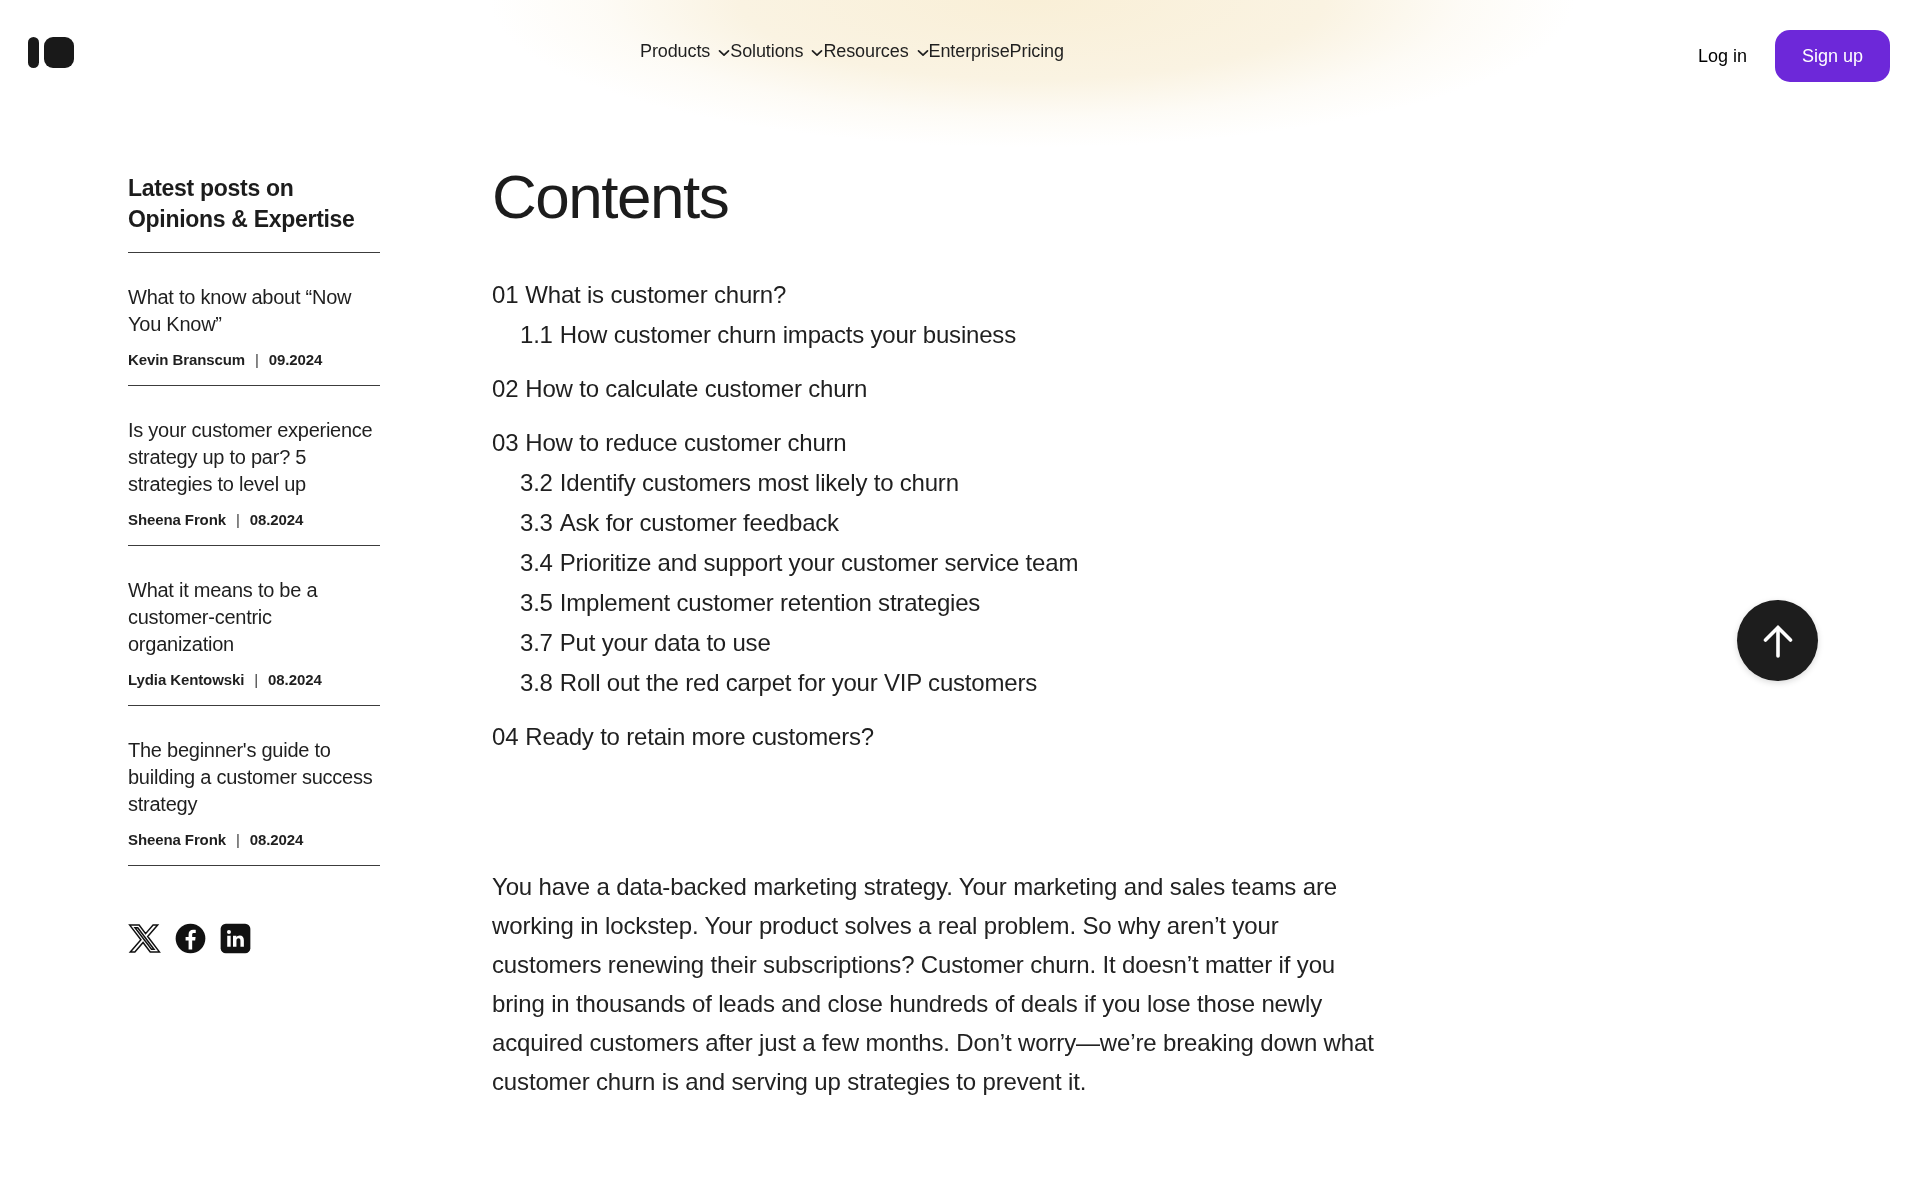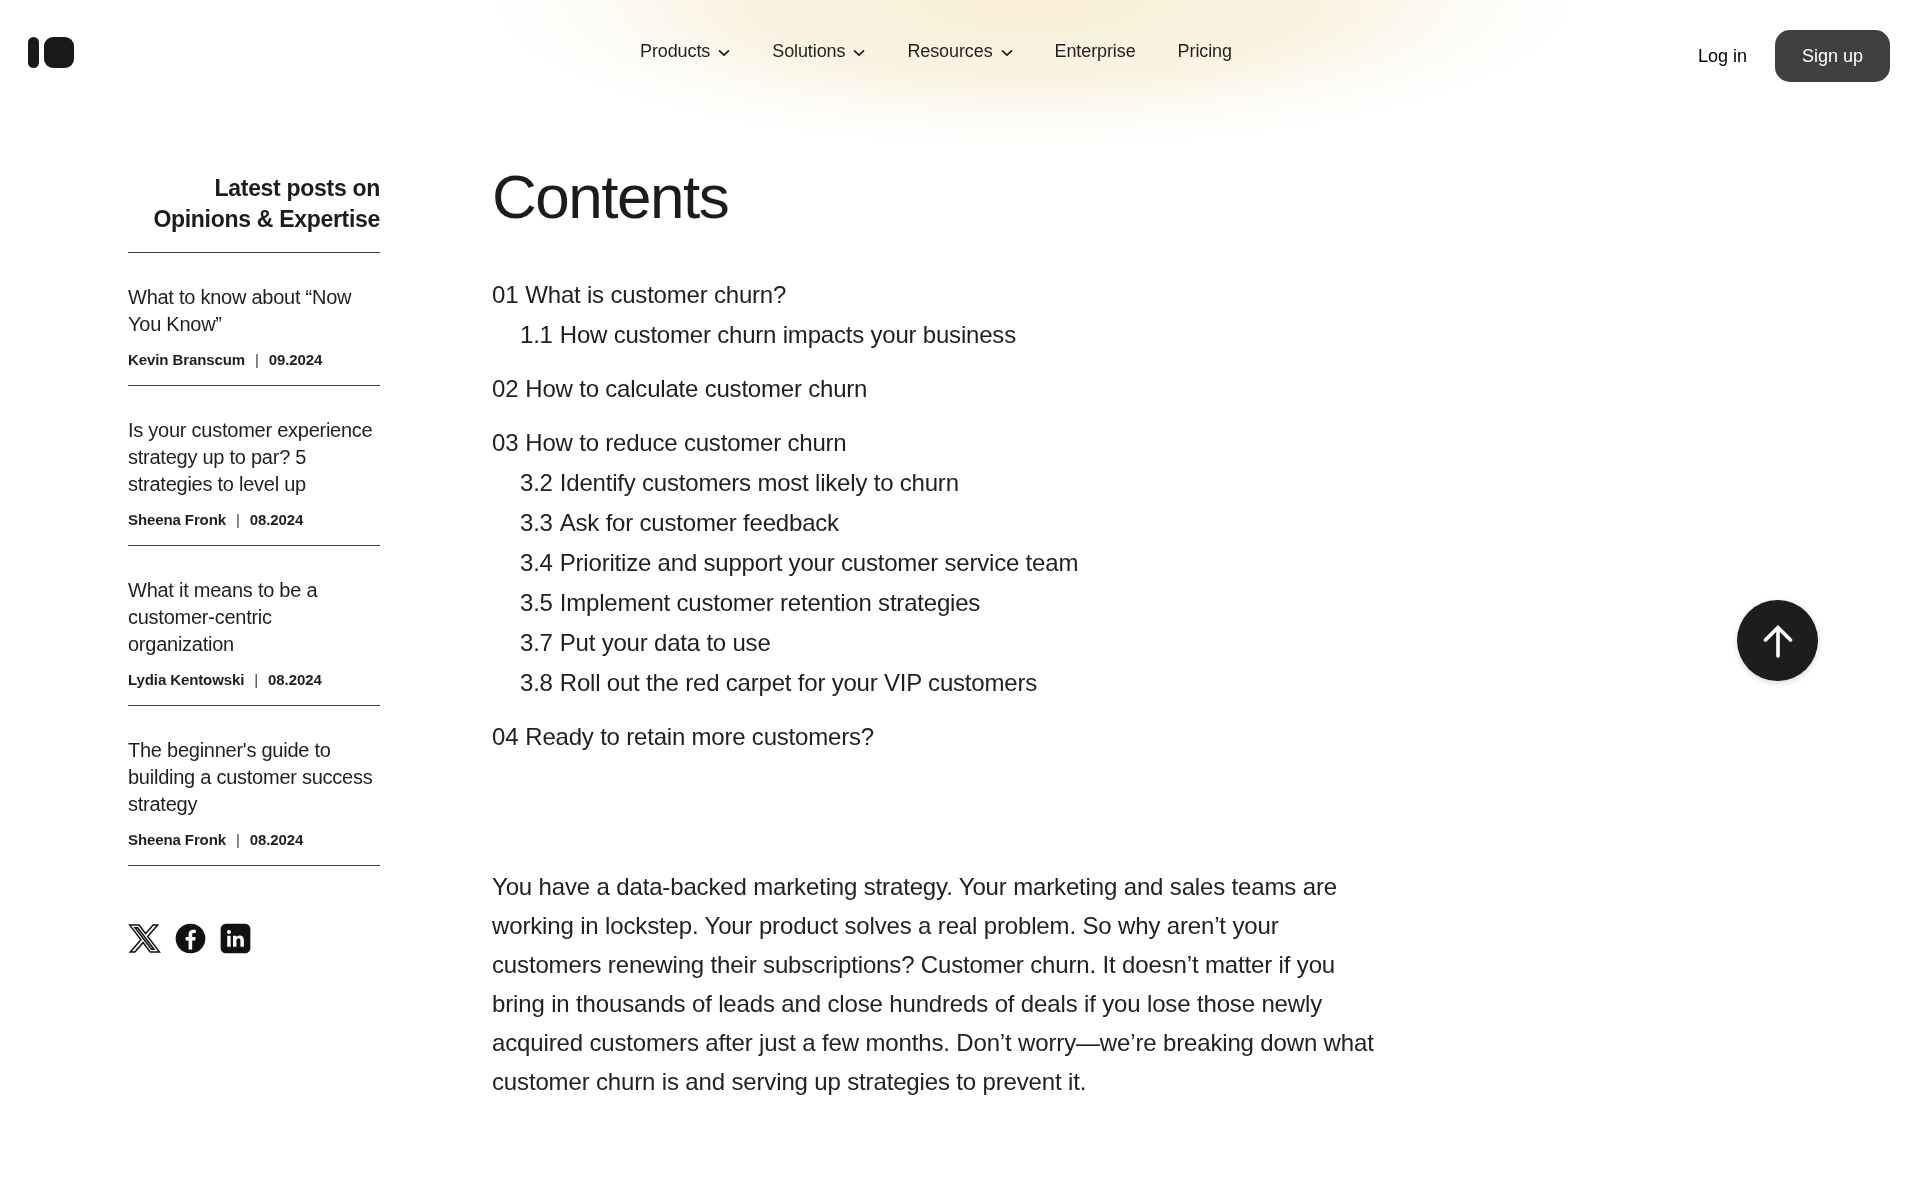--- a/index.html
+++ b/index.html
@@ -26,46 +26,46 @@
   .logo {
     position: absolute; left: 28px; top: 37px;
     display: flex; gap: 5px; align-items: center;
     cursor: pointer; text-decoration: none;
   }
   .logo-pill  { width: 11px; height: 31px; background: #191919; border-radius: 6px; }
   .logo-square{ width: 30px; height: 31px; background: #191919; border-radius: 9px; }
 
   .main-nav {
     position: absolute; left: 640px; top: 41px;
-    display: flex; gap: 42px; align-items: center;
+    display: flex; align-items: center;
     font-size: 18px; letter-spacing: -0.1px;
   }
   .nav-item {
     display: flex; align-items: center; gap: 8px;
     color: #1f1f1f; text-decoration: none; cursor: pointer; white-space: nowrap;
   }
   .chev { display: block; margin-top: 2px; }
 
   .auth {
     position: absolute; right: 30px; top: 30px;
     display: flex; align-items: center; gap: 28px;
   }
   .login-link { font-size: 18px; color: #000000; text-decoration: none; cursor: pointer; }
   .signup-btn {
     height: 52px; padding: 0 27px;
-    background: #404040; color: #ffffff;
+    background: #6d28d9; color: #ffffff;
     font-size: 18px; font-family: inherit; font-weight: 500;
     border: none; border-radius: 15px; cursor: pointer;
   }
 
   
   .sidebar { position: absolute; left: 128px; top: 173px; width: 252px; }
   .sidebar-heading {
     margin: 0; font-size: 23px; line-height: 31px;
-    font-weight: 700; letter-spacing: -0.3px; color: #1c1c1c; text-align: right;
+    font-weight: 700; letter-spacing: -0.3px; color: #1c1c1c;
   }
   .sidebar hr {
     border: none; border-top: 1.5px solid #3c3c3c;
     margin: 17px 0 31px 0; width: 100%;
   }
   .post { display: block; text-decoration: none; color: #1f1f1f; cursor: pointer; }
   .post-title { font-size: 20px; line-height: 27px; letter-spacing: -0.25px; }
   .post-meta {
     margin-top: 13px; font-size: 15px; font-weight: 700;
     letter-spacing: -0.1px; display: flex; gap: 10px; align-items: center;

